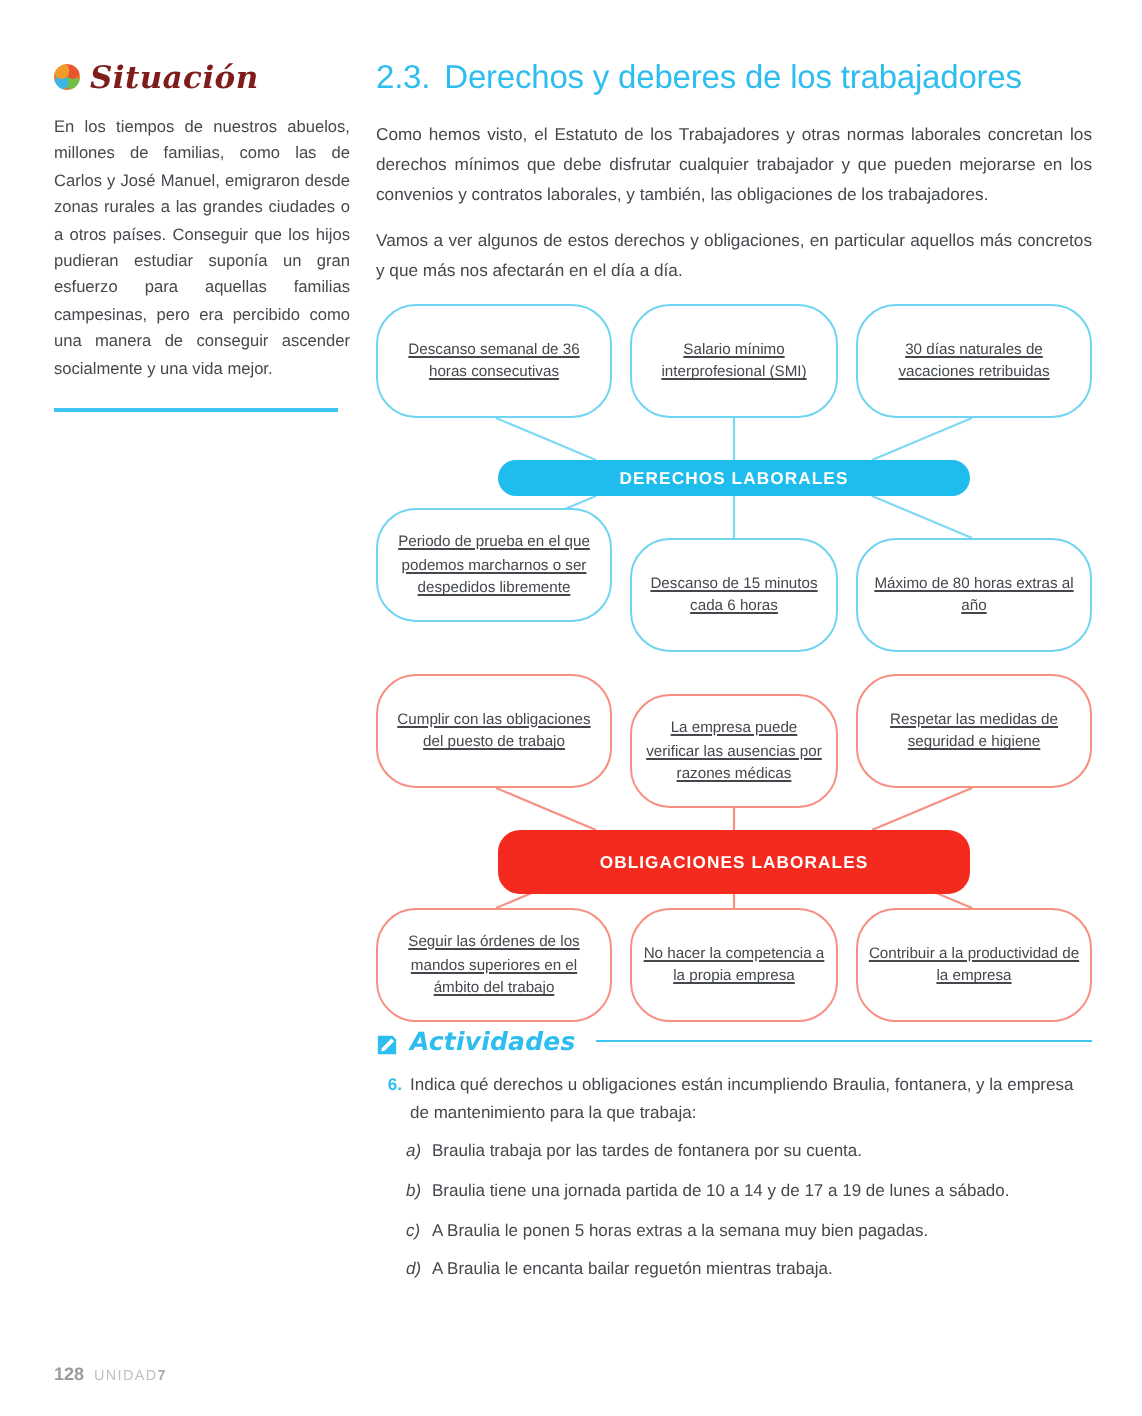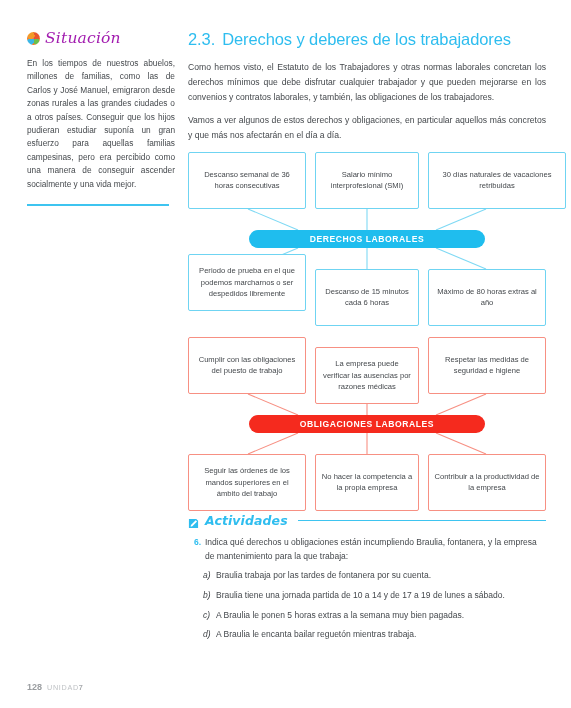--- a/index.html
+++ b/index.html
@@ -40,23 +40,23 @@
       radial-gradient(circle at 30% 28%, #f39a2a 0 28%, transparent 29%),
       radial-gradient(circle at 72% 30%, #e8542f 0 26%, transparent 27%),
       radial-gradient(circle at 28% 72%, #3bb6e5 0 26%, transparent 27%),
       radial-gradient(circle at 70% 70%, #6dbf4a 0 26%, transparent 27%),
       radial-gradient(circle at 50% 50%, #e64b9a 0 24%, transparent 25%),
       #f07a2d;
   }
   .sit-word {
     font-family: "DejaVu Serif", serif;
     font-style: italic;
-    font-weight: normal;
+    font-weight: bold;
     font-size: 15.5px;
-    color: #a21caf;
+    color: #7f1d1d;
     letter-spacing: .2px;
   }
   .sit-line2 {
     margin-top: 1px;
   }
   .sidebar-body {
     margin-top: 9px;
     font-size: 8.3px;
     line-height: 1.62;
     text-align: justify;
@@ -103,31 +103,32 @@
   .diagram svg.lines {
     position: absolute;
     inset: 0;
     width: 100%;
     height: 100%;
   }
   .dbox {
     position: absolute;
     box-sizing: border-box;
     border: 1.1px solid #6fd4f2;
-    border-radius: 2px;
+    border-radius: 20px;
     background: #ffffff;
     display: flex;
     align-items: center;
     justify-content: center;
     text-align: center;
     font-size: 7.6px;
     line-height: 1.55;
     color: #44484c;
     padding: 3px 5px;
     z-index: 2;
+    text-decoration: underline;
   }
   .dbox.red {
     border-color: #f79083;
   }
   .banner {
     position: absolute;
     box-sizing: border-box;
     border-radius: 11px;
     background: #1fbdee;
     color: #ffffff;
@@ -271,33 +272,33 @@
       <line x1="179" y1="242" x2="179" y2="263" stroke="#f79083" stroke-width="1.1"></line>
       <line x1="298" y1="242" x2="248" y2="263" stroke="#f79083" stroke-width="1.1"></line>
 
       <line x1="110" y1="281" x2="60" y2="302" stroke="#f79083" stroke-width="1.1"></line>
       <line x1="179" y1="281" x2="179" y2="302" stroke="#f79083" stroke-width="1.1"></line>
       <line x1="248" y1="281" x2="298" y2="302" stroke="#f79083" stroke-width="1.1"></line>
     </svg>
 
     <div class="dbox" style="left:0px;  top:0px;  width:118px; height:57px;">Descanso semanal de 36 horas consecutivas</div>
     <div class="dbox" style="left:127px; top:0px;  width:104px; height:57px;">Salario mínimo interprofesional (SMI)</div>
-    <div class="dbox" style="left:240px; top:0px;  width:138px; height:57px;">30 días naturales de vacaciones retribuidas</div>
+    <div class="dbox" style="left:240px; top:0px;  width:118px; height:57px;">30 días naturales de vacaciones retribuidas</div>
 
     <div class="banner" style="left:61px; top:78px; width:236px; height:18px;">DERECHOS LABORALES</div>
 
     <div class="dbox" style="left:0px;  top:102px; width:118px; height:57px;">Periodo de prueba en el que podemos marcharnos o ser despedidos libremente</div>
     <div class="dbox" style="left:127px; top:117px; width:104px; height:57px;">Descanso de 15 minutos cada 6 horas</div>
     <div class="dbox" style="left:240px; top:117px; width:118px; height:57px;">Máximo de 80 horas extras al año</div>
 
     <div class="dbox red" style="left:0px;  top:185px; width:118px; height:57px;">Cumplir con las obligaciones del puesto de trabajo</div>
     <div class="dbox red" style="left:127px; top:195px; width:104px; height:57px;">La empresa puede verificar las ausencias por razones médicas</div>
     <div class="dbox red" style="left:240px; top:185px; width:118px; height:57px;text-align:center;">Respetar las medidas de seguridad e higiene</div>
 
-    <div class="banner red" style="left:61px; top:263px; width:236px; height:18px;">OBLIGACIONES LABORALES</div>
+    <div class="banner red" style="left:61px; top:263px; width:236px; height:32px;">OBLIGACIONES LABORALES</div>
 
     <div class="dbox red" style="left:0px;  top:302px; width:118px; height:57px;">Seguir las órdenes de los mandos superiores en el ámbito del trabajo</div>
     <div class="dbox red" style="left:127px; top:302px; width:104px; height:57px;">No hacer la competencia a la propia empresa</div>
     <div class="dbox red" style="left:240px; top:302px; width:118px; height:57px;">Contribuir a la productividad de la empresa</div>
   </div>
 
   <div class="act-head">
     <span class="act-icon">
       <svg viewBox="0 0 12 12" width="11" height="11">
         <path d="M1 1 H9 L11 3 V11 H1 Z" fill="#2ebdef"></path>

